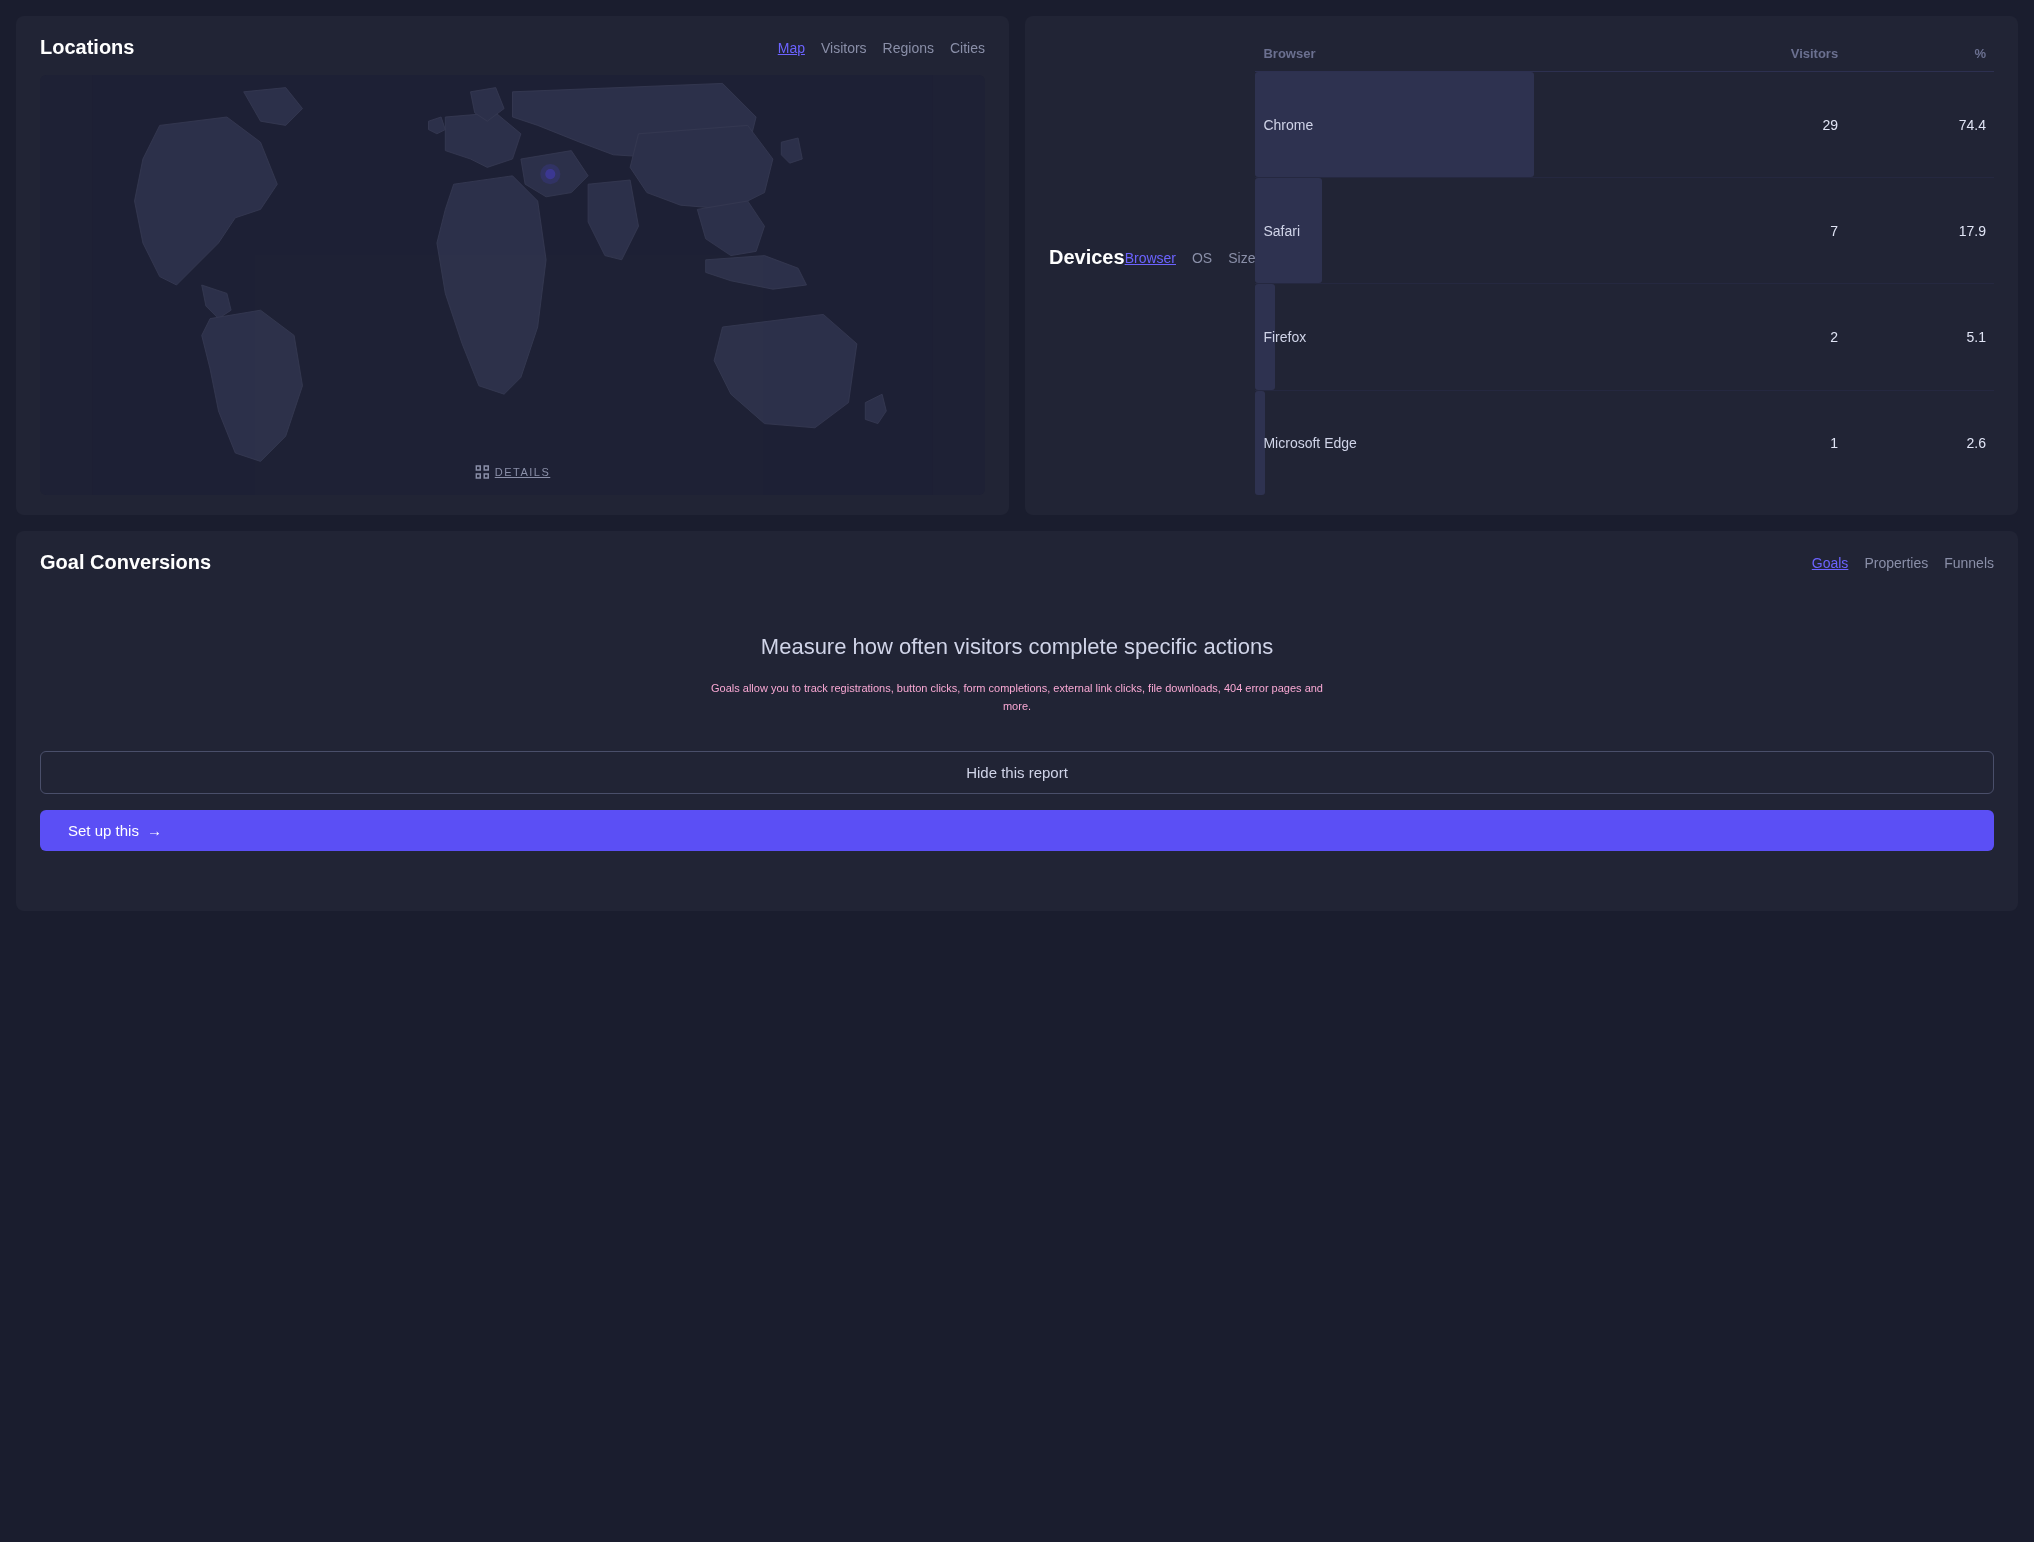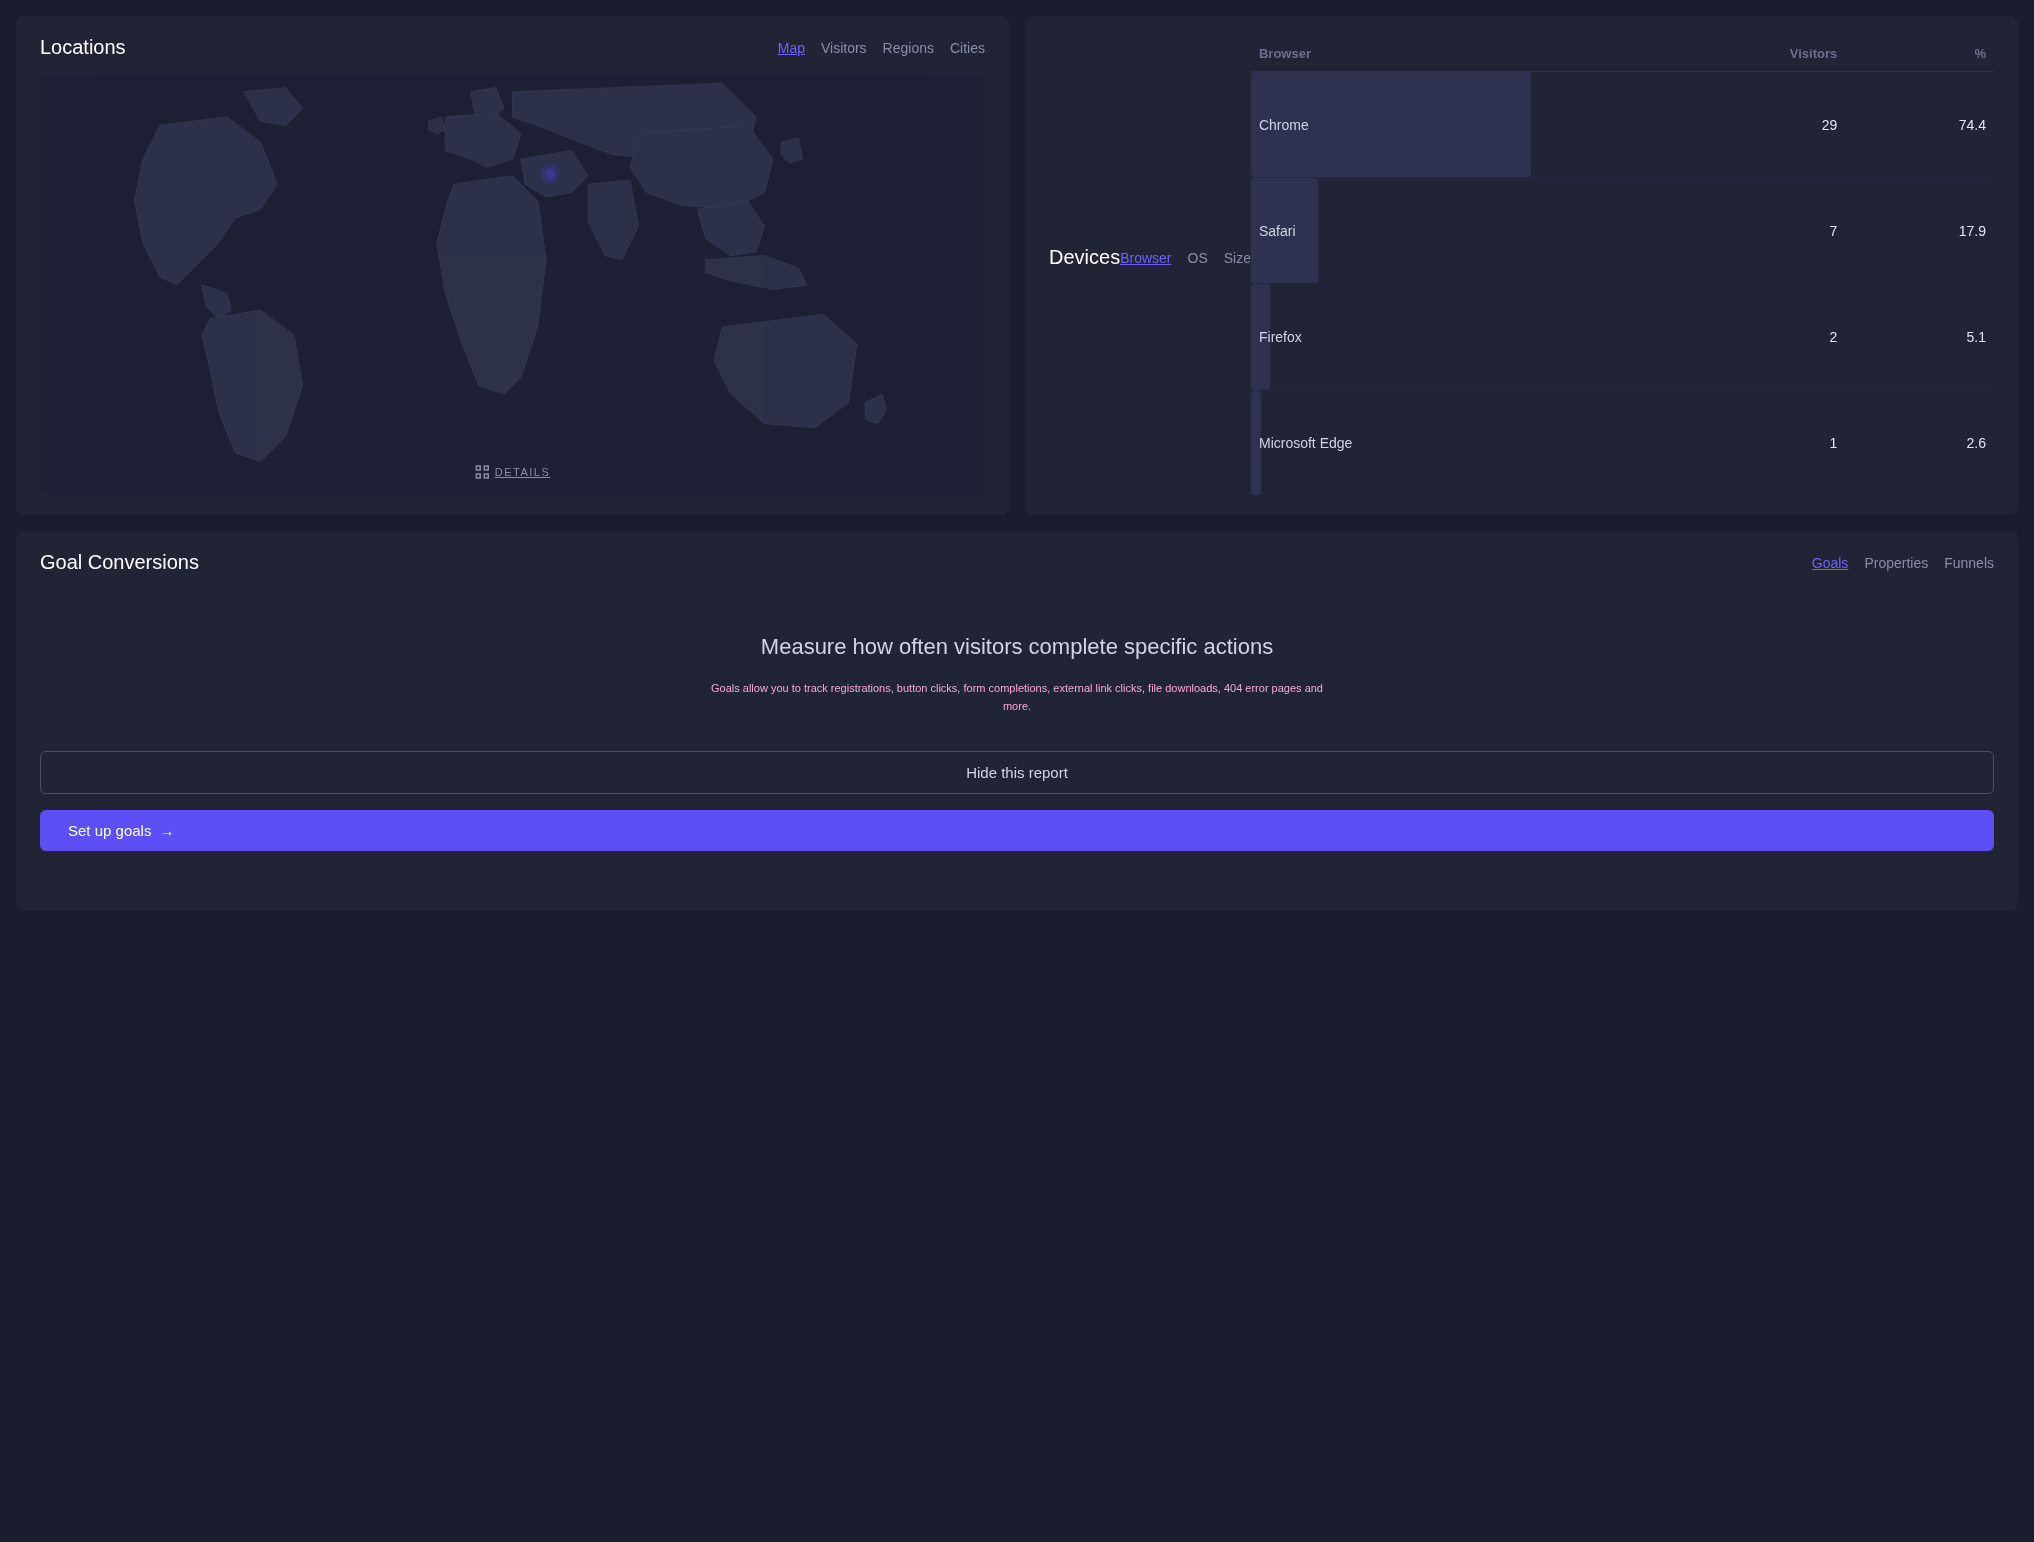--- a/index.html
+++ b/index.html
@@ -22,21 +22,21 @@
       padding: 20px 24px;
     }
     .panel-header {
       display: flex;
       align-items: center;
       justify-content: space-between;
       margin-bottom: 16px;
     }
     .panel-title {
       font-size: 20px;
-      font-weight: 400;
+      font-weight: 700;
       color: #fff;
     }
     .panel-tabs {
       display: flex;
       gap: 16px;
       font-size: 14px;
       text-align: center;
     }
     .panel-tabs .tab {
       color: #8a8fa8;
@@ -300,18 +300,18 @@
       <span class="tab">Properties</span>
       <span class="tab">Funnels</span>
     </div>
   </div>
   <div class="goal-content">
     <h2>Measure how often visitors complete specific actions</h2>
     <p>Goals allow you to track registrations, button clicks, form completions, external link clicks, file downloads, 404 error pages and more.</p>
     <div class="goal-buttons">
       <button class="btn-outline">Hide this report</button>
       <button class="btn-primary">
-        <span>Set up goals</span>
+        <span>Set up this</span>
         <span>→</span>
       </button>
     </div>
   </div>
 </div>
 
 </body></html>

